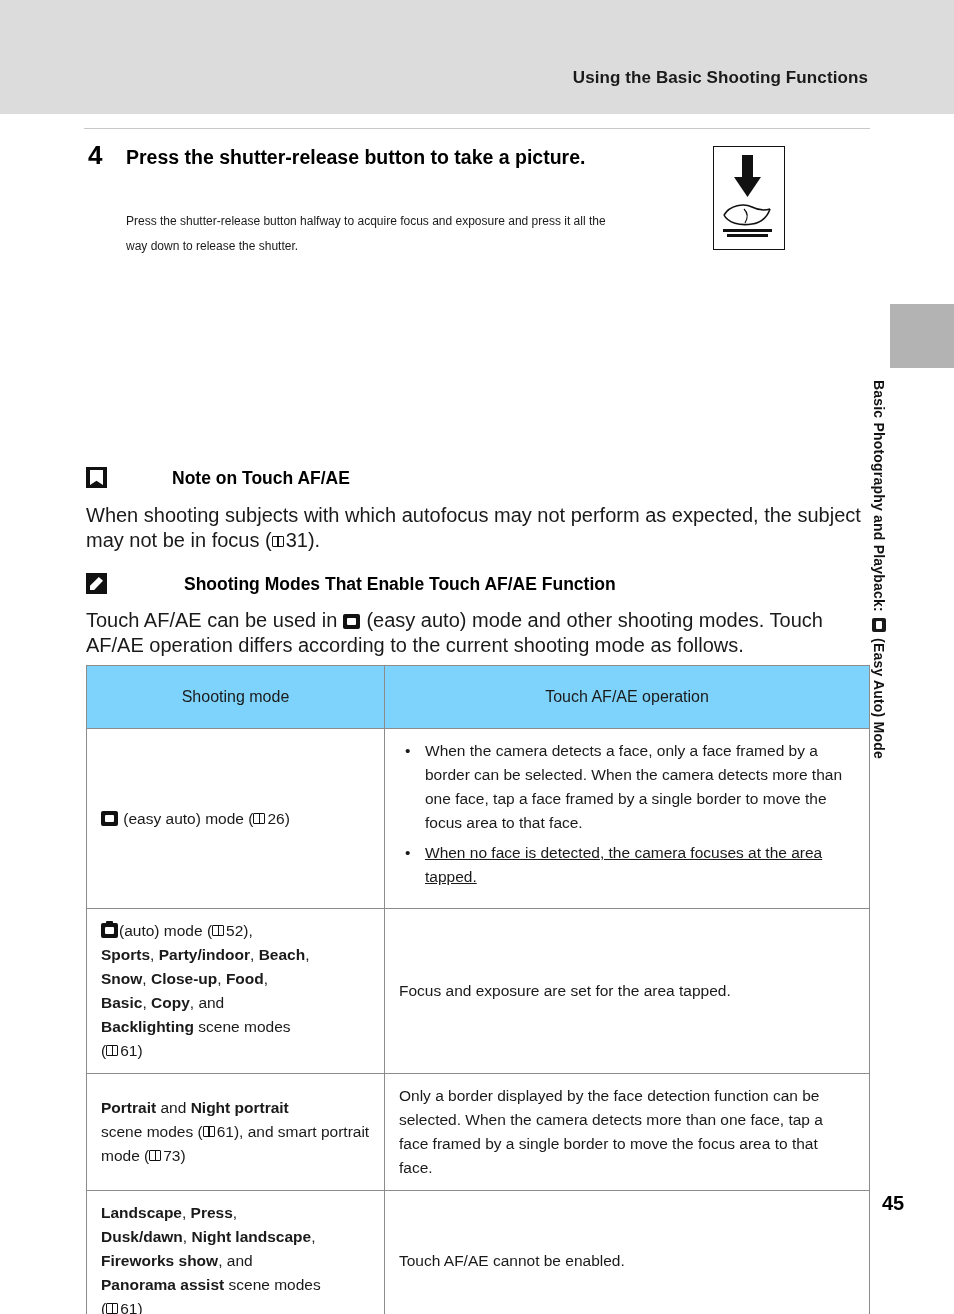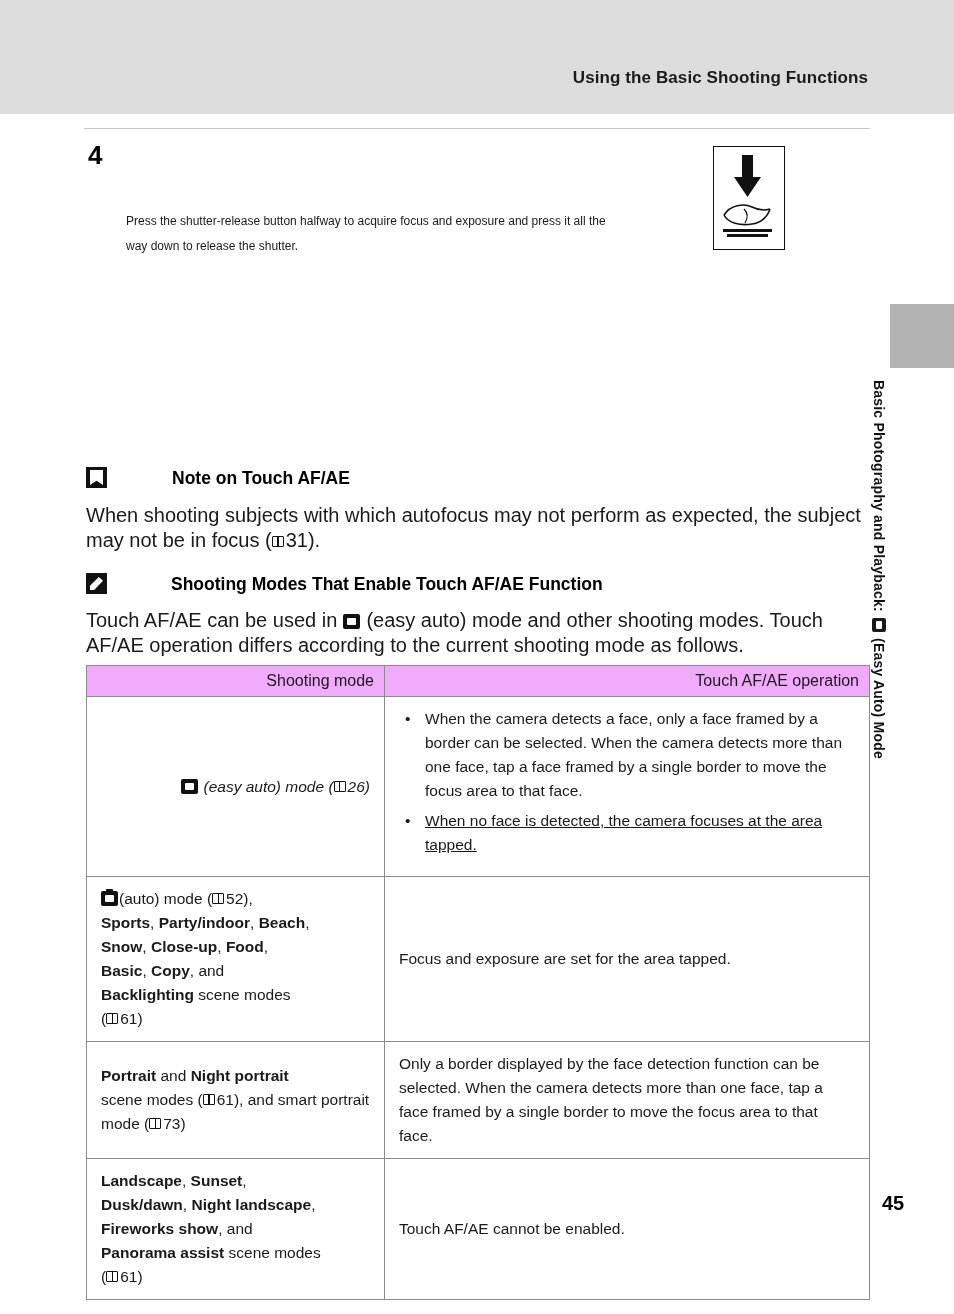--- a/index.html
+++ b/index.html
@@ -232,29 +232,28 @@
     color: #1a1a1a;
   }
   .tbl td, .tbl th {
     border: 1px solid #8c8c8c;
     vertical-align: middle;
     padding: 10px 14px;
     line-height: 24px;
     font-weight: normal;
   }
   .tbl thead th {
-    background: #f0abfc;
-    text-align: right;
+    background: #7dd3fc;
+    text-align: center;
     font-size: 16px;
-    padding: 3px 10px;
+    padding: 19px 10px;
   }
   .col-mode { width: 277px; }
   .cell-center {
-    text-align: right;
-    font-style: italic;
+    text-align: left;
   }
   .bullets {
     margin: 0;
     padding: 0 0 0 20px;
     list-style: none;
   }
   .bullets li {
     position: relative;
     margin: 0 0 6px 0;
     padding-left: 6px;
@@ -287,20 +286,21 @@
   <div class="header-rule"></div>
 
   <div class="side-tab"></div>
   <div class="side-text">
     <span>Basic Photography and Playback:</span>
     <span class="side-icon"></span>
     <span>(Easy Auto) Mode</span>
   </div>
 
   <div class="step-num">4</div>
+  <div class="step-title">Press the shutter-release button to take a picture.</div>
   <div class="step-body">Press the shutter-release button halfway to acquire focus and exposure and press it all the way down to release the shutter.</div>
 
   <div class="illus">
     <svg width="67" height="99" viewBox="0 0 67 99">
       <g fill="#111">
         <rect x="28" y="8" width="11" height="24"></rect>
         <polygon points="20,30 47,30 33.5,50"></polygon>
       </g>
       <path d="M10 68 C 16 58, 30 56, 38 60 C 44 63, 50 64, 56 62" stroke="#111" stroke-width="1.6" fill="none"></path>
       <path d="M10 68 C 14 76, 26 79, 38 77 C 47 75.5, 53 71, 56 62" stroke="#111" stroke-width="1.6" fill="none"></path>
@@ -310,21 +310,21 @@
     </svg>
   </div>
 
   <div class="note-icon-b" style="left:86px; top:467px;"></div>
   <div class="note-head" style="left:128px; top:468px;">Note on Touch AF/AE</div>
   <div class="note-text" style="left:86px; top:503px; width:782px;">
     <span>When shooting subjects with which autofocus may not perform as expected, the subject may not be in focus (</span><span class="bk"></span><span>31</span><span>).</span>
   </div>
 
   <div class="note-icon-c" style="left:86px; top:573px;"></div>
-  <div class="note-head" style="left:127px; top:574px;">Shooting Modes That Enable Touch AF/AE Function</div>
+  <div class="note-head" style="left:140px; top:574px;">Shooting Modes That Enable Touch AF/AE Function</div>
   <div class="note-text" style="left:86px; top:608px; width:782px;">
     <span>Touch AF/AE can be used in</span>
     <span class="g"></span>
     <span>(easy auto) mode and other shooting modes. Touch AF/AE operation differs according to the current shooting mode as follows.</span>
   </div>
 
   <table class="tbl">
     <thead>
       <tr>
         <th class="col-mode">Shooting mode</th>
@@ -361,21 +361,21 @@
       <tr>
         <td>
           <b>Portrait</b> <span>and</span> <b>Night portrait</b><br>
           <span>scene modes (</span><span class="bk"></span><span>61</span><span>), and smart portrait mode (</span><span class="bk"></span><span>73</span><span>)</span>
         </td>
         <td>Only a border displayed by the face detection function can be selected. When the camera detects more than one face, tap a face framed by a single border to move the focus area to that face.</td>
       </tr>
 
       <tr>
         <td>
-          <b>Landscape</b>, <b>Sunset</b>,<br>
+          <b>Landscape</b>, <b>Press</b>,<br>
           <b>Dusk/dawn</b>, <b>Night landscape</b>,<br>
           <b>Fireworks show</b>, <span>and</span><br>
           <b>Panorama assist</b> <span>scene modes</span><br>
           (<span class="bk"></span><span>61</span>)
         </td>
         <td>Touch AF/AE cannot be enabled.</td>
       </tr>
     </tbody>
   </table>
 

